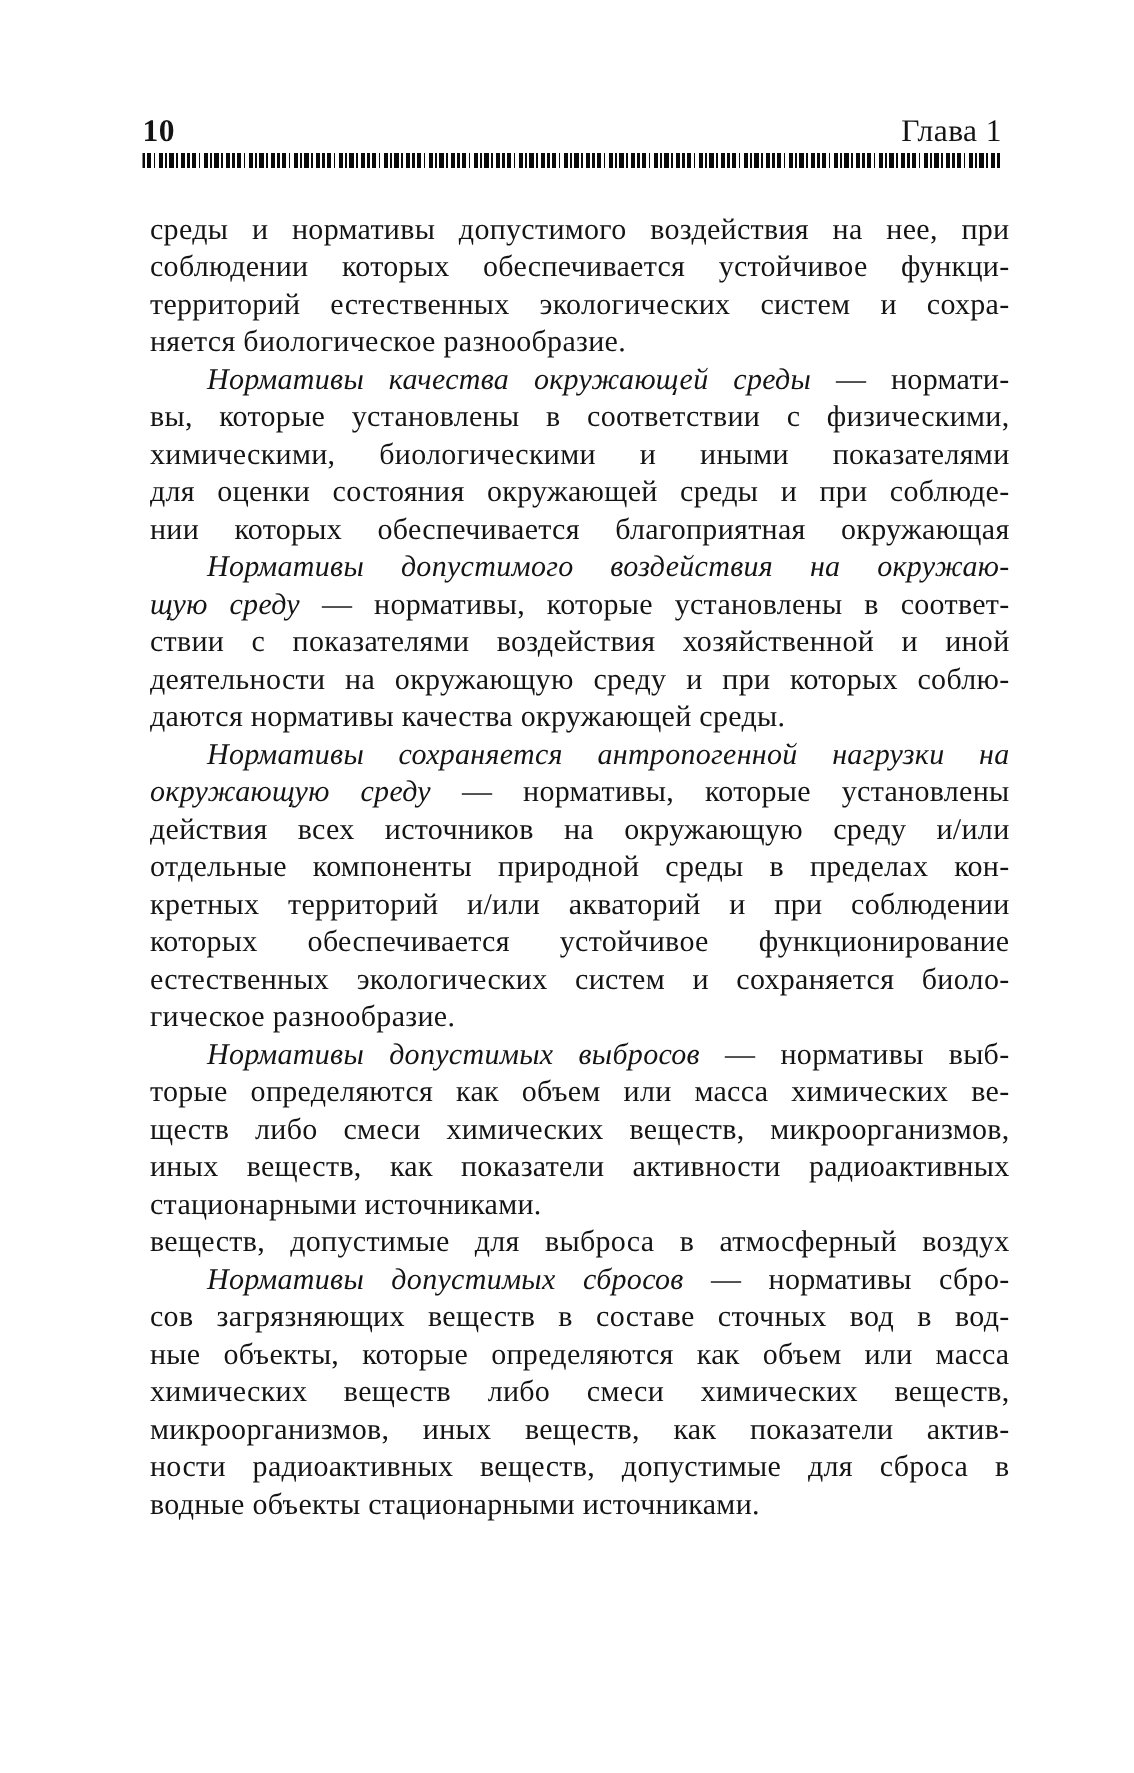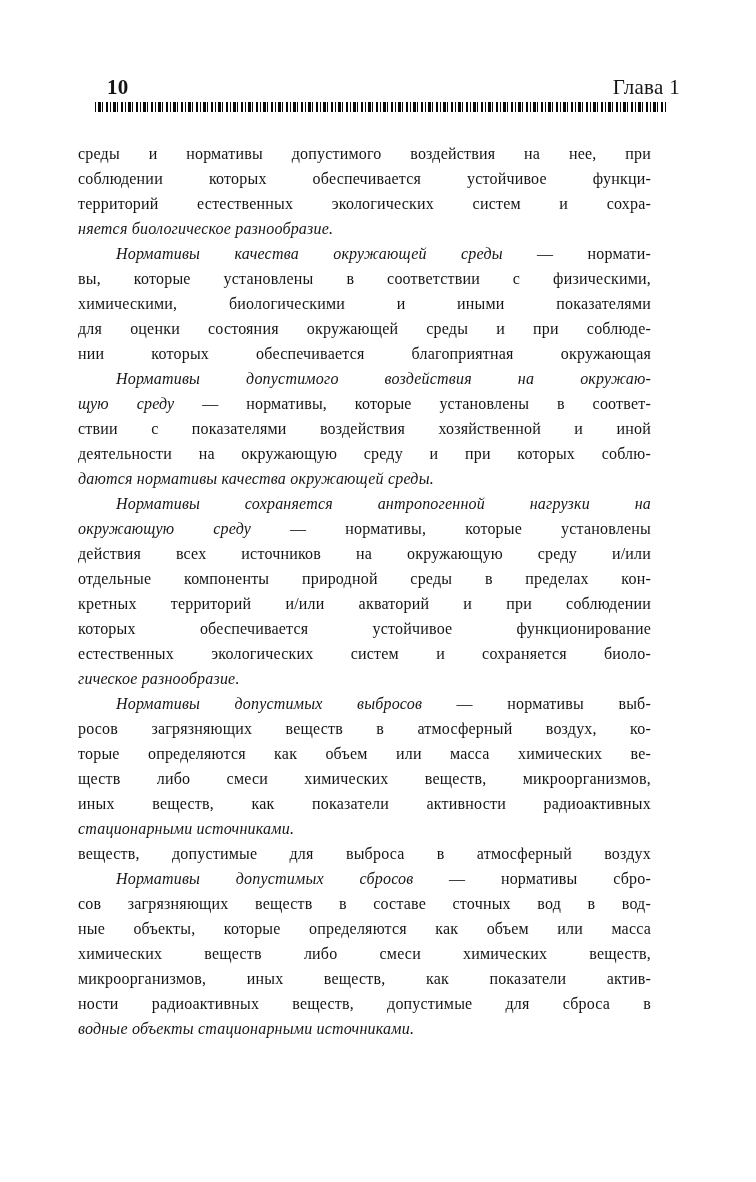--- a/index.html
+++ b/index.html
@@ -16,21 +16,21 @@
     overflow: hidden;
   }
   .page {
     position: relative;
     width: 756px;
     height: 1182px;
     background: #ffffff;
   }
   .running-header {
     position: absolute;
-    left: 107px;
+    left: 95px;
     top: 77px;
     width: 573px;
     display: flex;
     justify-content: space-between;
     align-items: flex-start;
     font-size: 21px;
     line-height: 21px;
   }
   .page-num { font-weight: bold; letter-spacing: 0.3px; }
   .chapter { letter-spacing: 0.3px; }
@@ -47,37 +47,36 @@
       #0a0a0a 3px, #0a0a0a 6px,
       #ffffff 6px, #ffffff 7.5px,
       #0a0a0a 7.5px, #0a0a0a 8.5px,
       #ffffff 8.5px, #ffffff 11px,
       #0a0a0a 11px, #0a0a0a 13.5px,
       #ffffff 13.5px, #ffffff 15px
     );
   }
   .text-column {
     position: absolute;
-    left: 78px;
+    left: 100px;
     top: 141px;
     width: 573px;
-    font-size: 16px;
+    font-size: 20px;
     line-height: 25px;
     letter-spacing: 0.2px;
   }
   .paragraph { margin: 0; }
   .line {
     text-align: justify;
     text-align-last: justify;
     -moz-text-align-last: justify;
     white-space: normal;
   }
   .line.last {
     text-align-last: left;
-    font-style: italic;
     -moz-text-align-last: left;
   }
   .line.first { text-indent: 38px; }
   .it { font-style: italic; }
 </style>
 </head>
 <body>
 
 <div class="page">
 
@@ -114,21 +113,20 @@
         <div class="line"><span class="it">окружающую среду</span><span> — нормативы, которые установлены</span></div>
         <div class="line"><span>действия всех источников на окружающую среду и/или</span></div>
         <div class="line"><span>отдельные компоненты природной среды в пределах кон-</span></div>
         <div class="line"><span>кретных территорий и/или акваторий и при соблюдении</span></div>
         <div class="line"><span>которых обеспечивается устойчивое функционирование</span></div>
         <div class="line"><span>естественных экологических систем и сохраняется биоло-</span></div>
         <div class="line last"><span>гическое разнообразие.</span></div>
       </div>
       <div class="paragraph">
         <div class="line first"><span class="it">Нормативы допустимых выбросов</span><span> — нормативы выб-</span></div>
-        <div class="line"><span>росов загрязняющих веществ в атмосферный воздух, ко-</span></div>
         <div class="line"><span>торые определяются как объем или масса химических ве-</span></div>
         <div class="line"><span>ществ либо смеси химических веществ, микроорганизмов,</span></div>
         <div class="line"><span>иных веществ, как показатели активности радиоактивных</span></div>
         <div class="line last"><span>стационарными источниками.</span></div>
         <div class="line"><span>веществ, допустимые для выброса в атмосферный воздух</span></div>
       </div>
       <div class="paragraph">
         <div class="line first"><span class="it">Нормативы допустимых сбросов</span><span> — нормативы сбро-</span></div>
         <div class="line"><span>сов загрязняющих веществ в составе сточных вод в вод-</span></div>
         <div class="line"><span>ные объекты, которые определяются как объем или масса</span></div>

